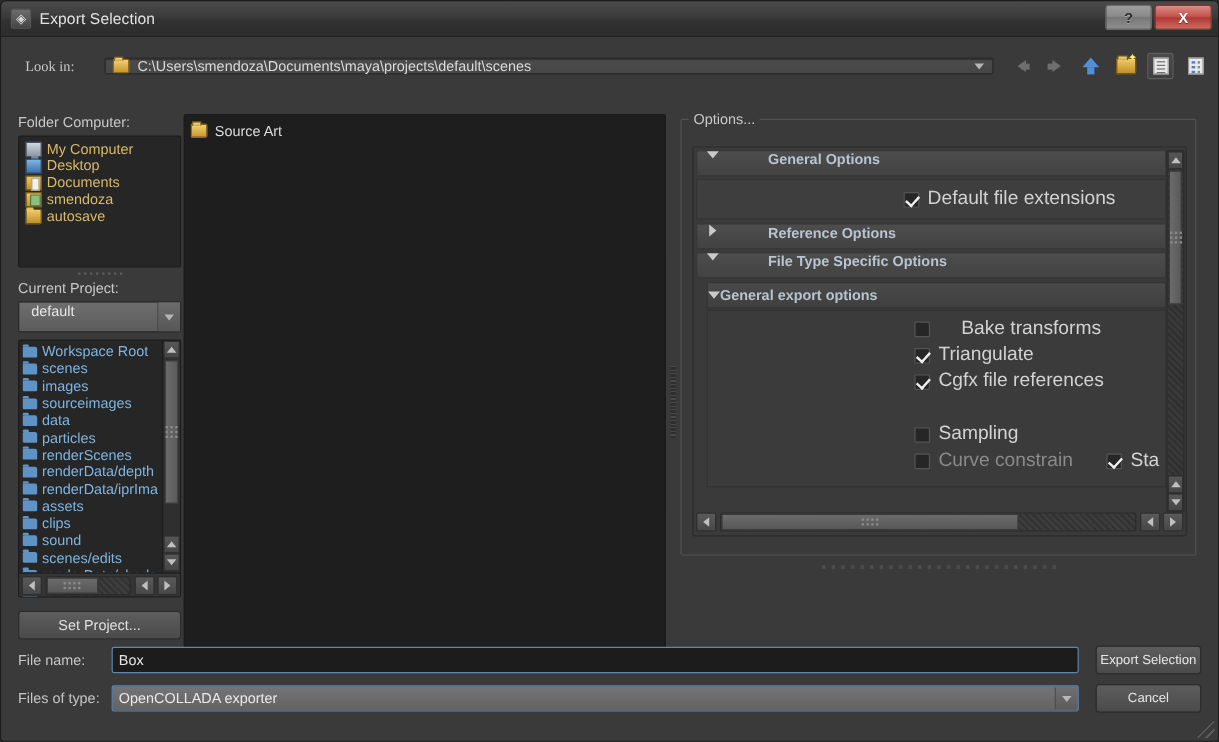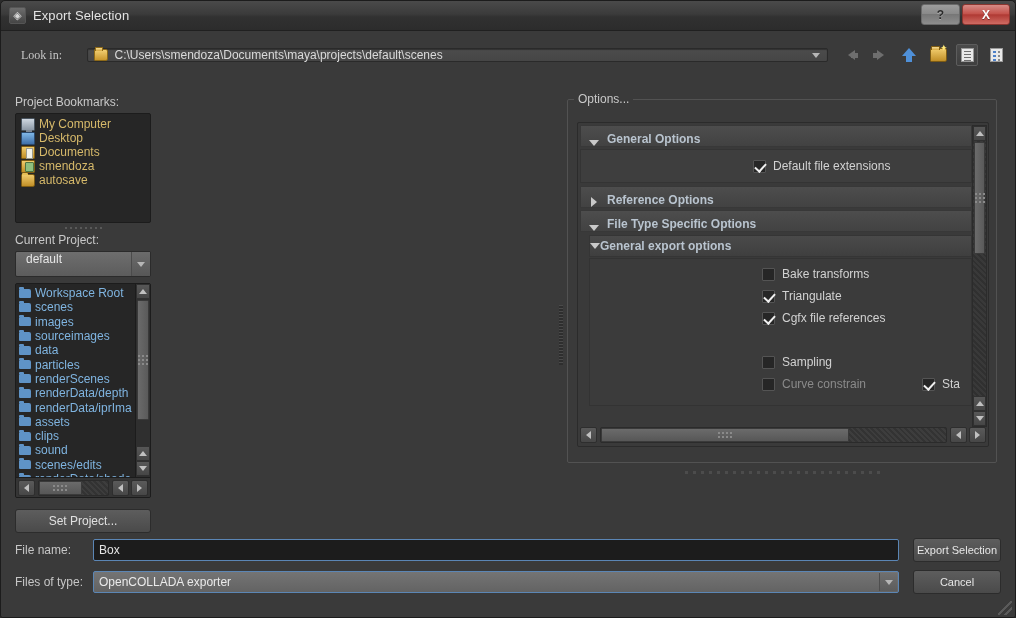--- a/index.html
+++ b/index.html
@@ -372,23 +372,24 @@
   }
   #opt-scrollarea {
     position: absolute; left: 2px; top: 2px;
     width: 392px; height: 302px;
     overflow: hidden;
   }
   .acc-header {
     height: 22px;
     background: linear-gradient(180deg,#4d4d4d,#424242);
     border: 1px solid #383838;
-    display: flex; align-items: flex-end;
+    display: flex; align-items: flex-start;
     margin-bottom: 2px;
     position: relative;
+    gap: 33px;
   }
   .acc-header .twisty { width: 26px; display:flex; align-items:center; justify-content:center; }
   .acc-header .ht {
     font-size: 12px; font-weight: bold; color: #b9c4cf;
   }
   .tw-down { width:0;height:0;border-left:5px solid transparent;border-right:5px solid transparent;border-top:6px solid #c9c9c9;}
   .tw-right { width:0;height:0;border-top:5px solid transparent;border-bottom:5px solid transparent;border-left:6px solid #c9c9c9;}
   .acc-body {
     background: #3e3e3e;
     border: 1px solid #343434;
@@ -404,21 +405,21 @@
     margin-right: 7px;
   }
   .cb.checked:after {
     content: "";
     position: absolute; left: 3px; top: 0px;
     width: 5px; height: 9px;
     border: solid #f0f0f0;
     border-width: 0 2px 2px 0;
     transform: rotate(42deg);
   }
-  .cbl { font-size: 12px; color: #d2d2d2; white-space: nowrap; }
+  .cbl { font-size: 16px; color: #d2d2d2; white-space: nowrap; }
   .cbl.dim { color: #8a8a8a; }
 
   
   .sub-acc-header {
     height: 22px;
     background: linear-gradient(180deg,#4a4a4a,#3f3f3f);
     border: 1px solid #353535;
     display: flex; align-items: center;
     margin-bottom: 1px;
   }
@@ -568,21 +569,21 @@
               <s></s>
               <u></u>
               <s></s>
           </div>
         </div>
       </div>
     </div>
 
     <div id="left-col">
 
-      <div class="section-label">Project Bookmarks:</div>
+      <div class="section-label">Folder Computer:</div>
       <div id="bookmarks-box">
           <div class="bm-item">
             <span class="ic ic-computer"></span>
             <span>My Computer</span>
           </div>
           <div class="bm-item">
             <span class="ic ic-desktop"></span>
             <span>Desktop</span>
           </div>
           <div class="bm-item">
@@ -730,20 +731,26 @@
             </div>
           <div class="hs-btn">
               <div class="tri-right"></div>
             </div>
         </div>
       </div>
 
       <div id="set-project-btn">Set Project...</div>
     </div>
 
+    <div id="file-list">
+        <div class="file-item">
+          <span class="fic2"></span>
+          <span>Source Art</span>
+        </div>
+      </div>
 
     <div id="splitter">
         <div class="bars"></div>
       </div>
 
     <div id="options-group">
       <div id="options-legend">Options...</div>
 
       <div id="options-inner">
         <div id="opt-scrollarea">
@@ -779,21 +786,21 @@
           <div style="margin-left:9px;margin-top:3px;">
             <div class="sub-acc-header">
               <div class="twisty">
                   <div class="tw-down"></div>
                 </div>
               <div class="ht">General export options</div>
             </div>
             <div class="sub-body">
               <div id="export-rows" style="padding-top:4px;">
                   <div style="position: relative; height: 22px;">
-                    <div class="cbrow" style="position: absolute; left: 172px;">
+                    <div class="cbrow" style="position: absolute; left: 172px; gap: 19px;">
                       <div class="cb"></div>
                       <div class="cbl">Bake transforms</div>
                     </div>
                   </div>
                   <div style="position: relative; height: 22px;">
                     <div class="cbrow" style="position: absolute; left: 172px;">
                       <div class="cb checked"></div>
                       <div class="cbl">Triangulate</div>
                     </div>
                   </div>

